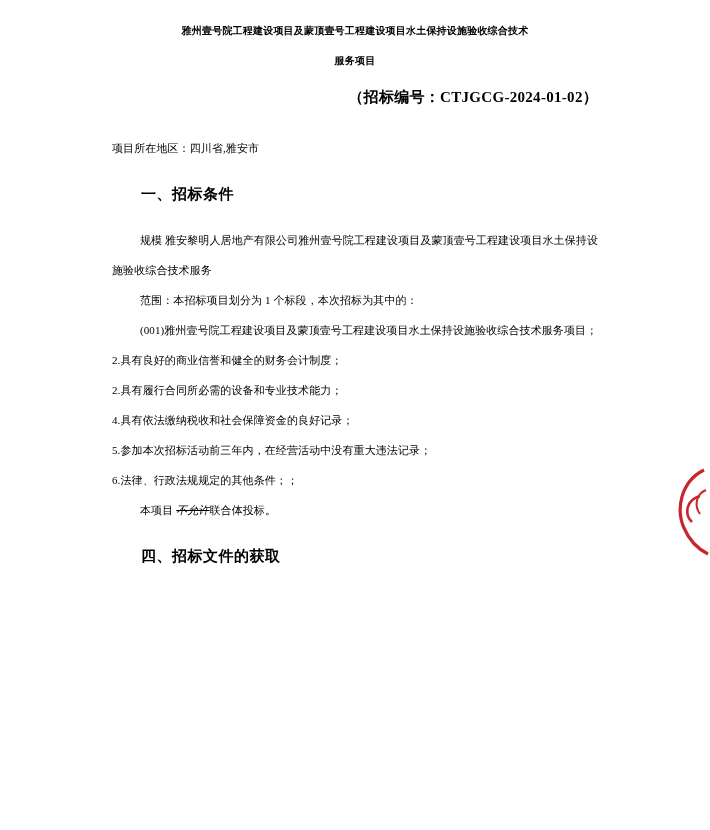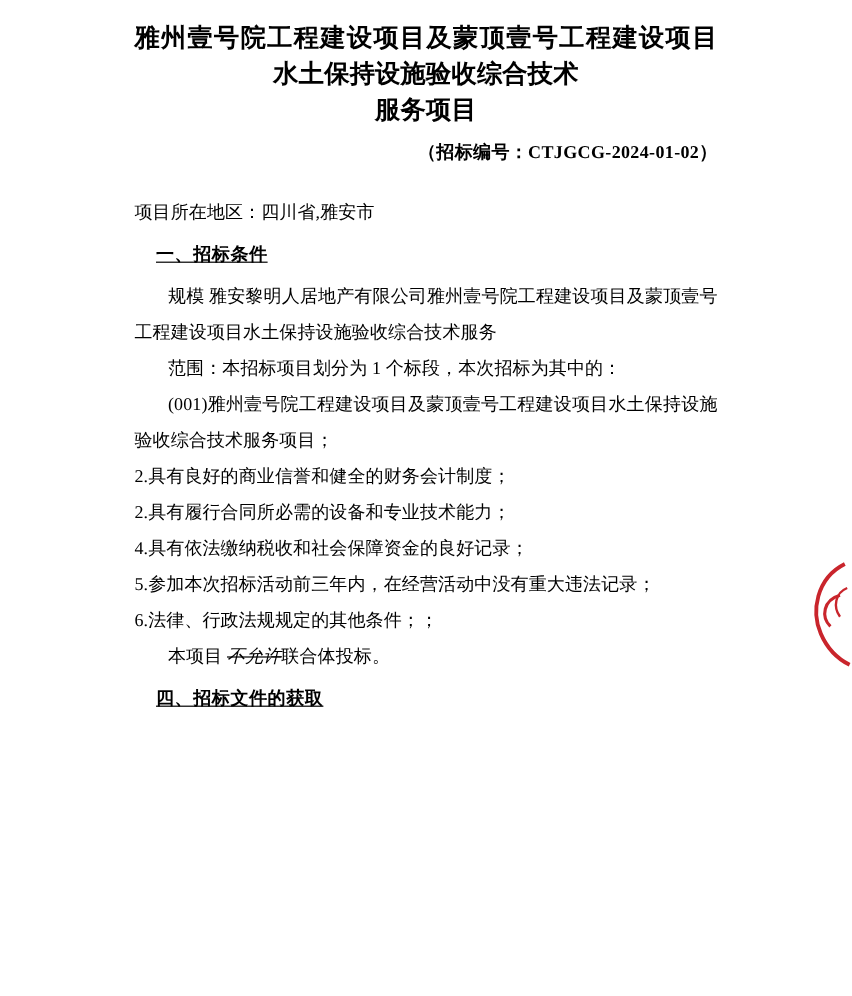--- a/index.html
+++ b/index.html
@@ -16,21 +16,21 @@
     overflow: hidden;
   }
   .page {
     position: relative;
     width: 710px;
     height: 830px;
     box-sizing: border-box;
     padding: 16px 112px 0 112px;
   }
   .doc-title {
-    font-size: 21px;
+    font-size: 10px;
     font-weight: bold;
     line-height: 30px;
     text-align: justify;
     text-align-last: center;
     letter-spacing: 0.2px;
     margin: 0;
   }
   .doc-title .line2 {
     display: block;
     text-align: right;
@@ -40,36 +40,35 @@
     font-weight: bold;
     text-align: right;
     margin-top: 12px;
     letter-spacing: 0.3px;
   }
   .body-area {
     margin-top: 26px;
   }
   p {
     margin: 0;
-    font-size: 15px;
+    font-size: 11px;
     line-height: 30px;
     text-align: justify;
     letter-spacing: 0.1px;
   }
   p.indent {
     text-indent: 28px;
   }
   h2.section {
     font-size: 15px;
     font-weight: bold;
     line-height: 32px;
-    margin: 4px;
+    margin: 15px;
     text-indent: 14px;
     letter-spacing: 0.5px;
-    text-decoration: underline;
   }
   .italic-strike {
     font-style: italic;
   }
   .italic-strike .struck {
     text-decoration: line-through;
   }
   .stamp {
     position: absolute;
     right: 0px;

